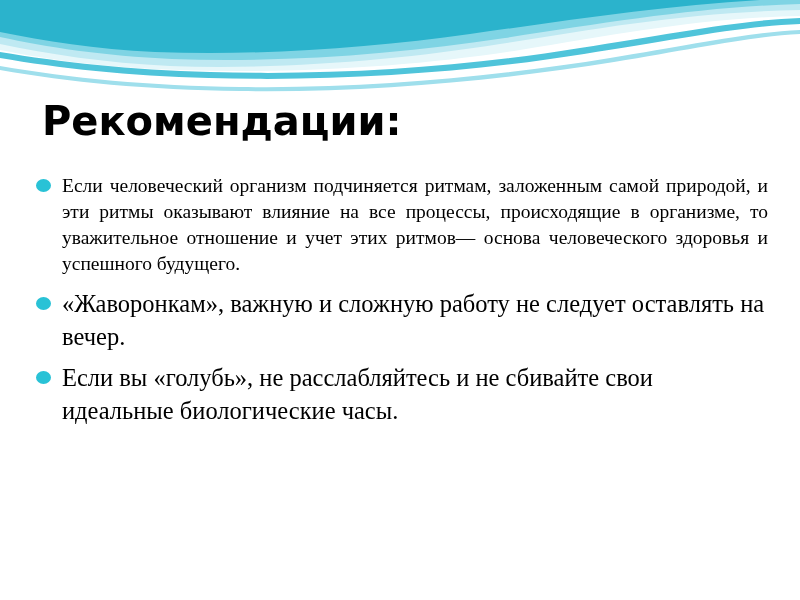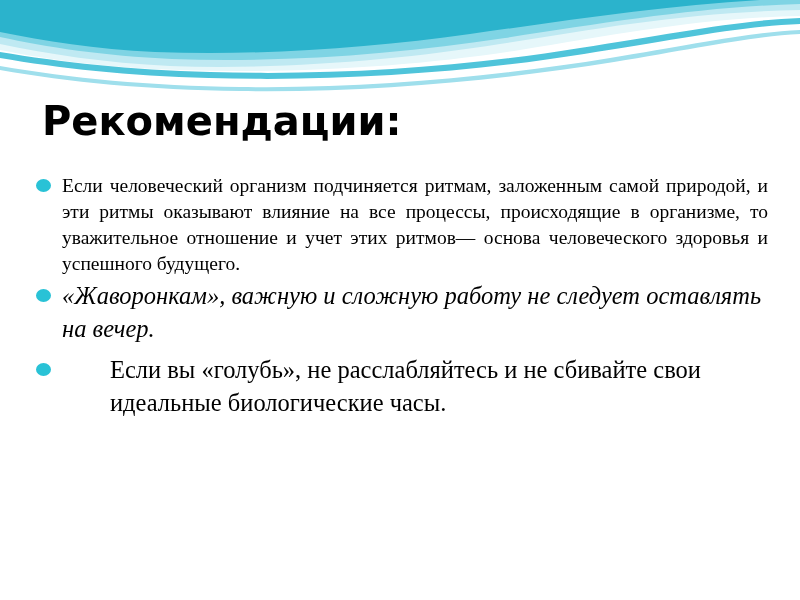--- a/index.html
+++ b/index.html
@@ -76,23 +76,23 @@
     text-justify: inter-word;
     color: #000000;
   }
   .para-big {
     font-family: "Liberation Serif", serif;
     font-size: 24.5px;
     line-height: 33px;
     color: #000000;
   }
   .row-gap-1 { margin-top: 11px; }
-  .row-gap-2 { margin-top: 2px; font-style: italic; }
+  .row-gap-2 { margin-top: 10px; }
   .row-gap-3 { margin-top: 8px; }
-  .row-gap-4 { margin-top: 8px; gap: 48px; }
+  .row-gap-4 { margin-top: 8px; }
   .bullet-marker.big { padding-top: 10px; }
 </style>
 </head>
 <body>
 
 <div class="slide">
 
   <svg class="decor" viewBox="0 0 800 120" preserveAspectRatio="none">
     <path d="M0,0 L800,0 L800,16 C700,18 620,34 520,50 C420,66 300,74 180,70 C110,68 50,60 0,50 Z" fill="#E6F7FA"></path>
     <path d="M0,0 L800,0 L800,10 C690,12 600,28 500,44 C400,60 280,70 170,66 C105,63 48,54 0,44 Z" fill="#BFE9F2"></path>

